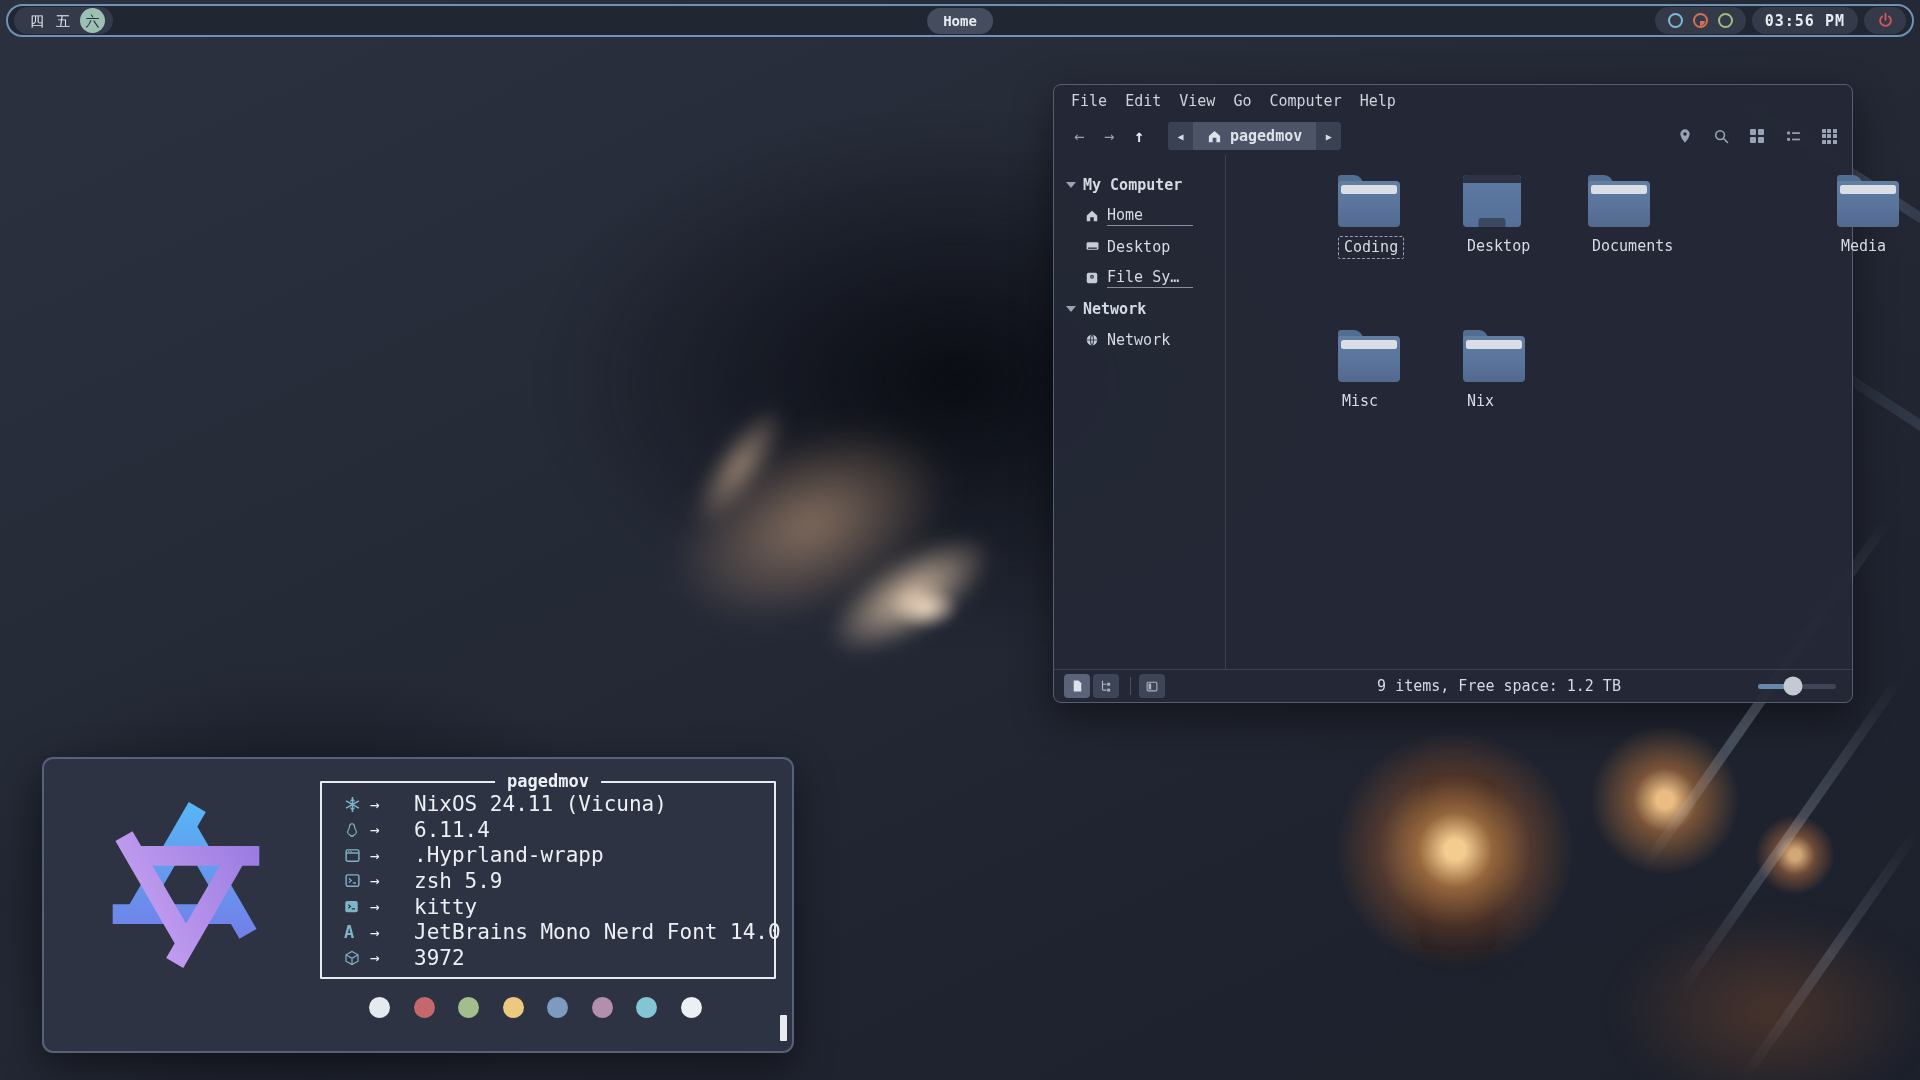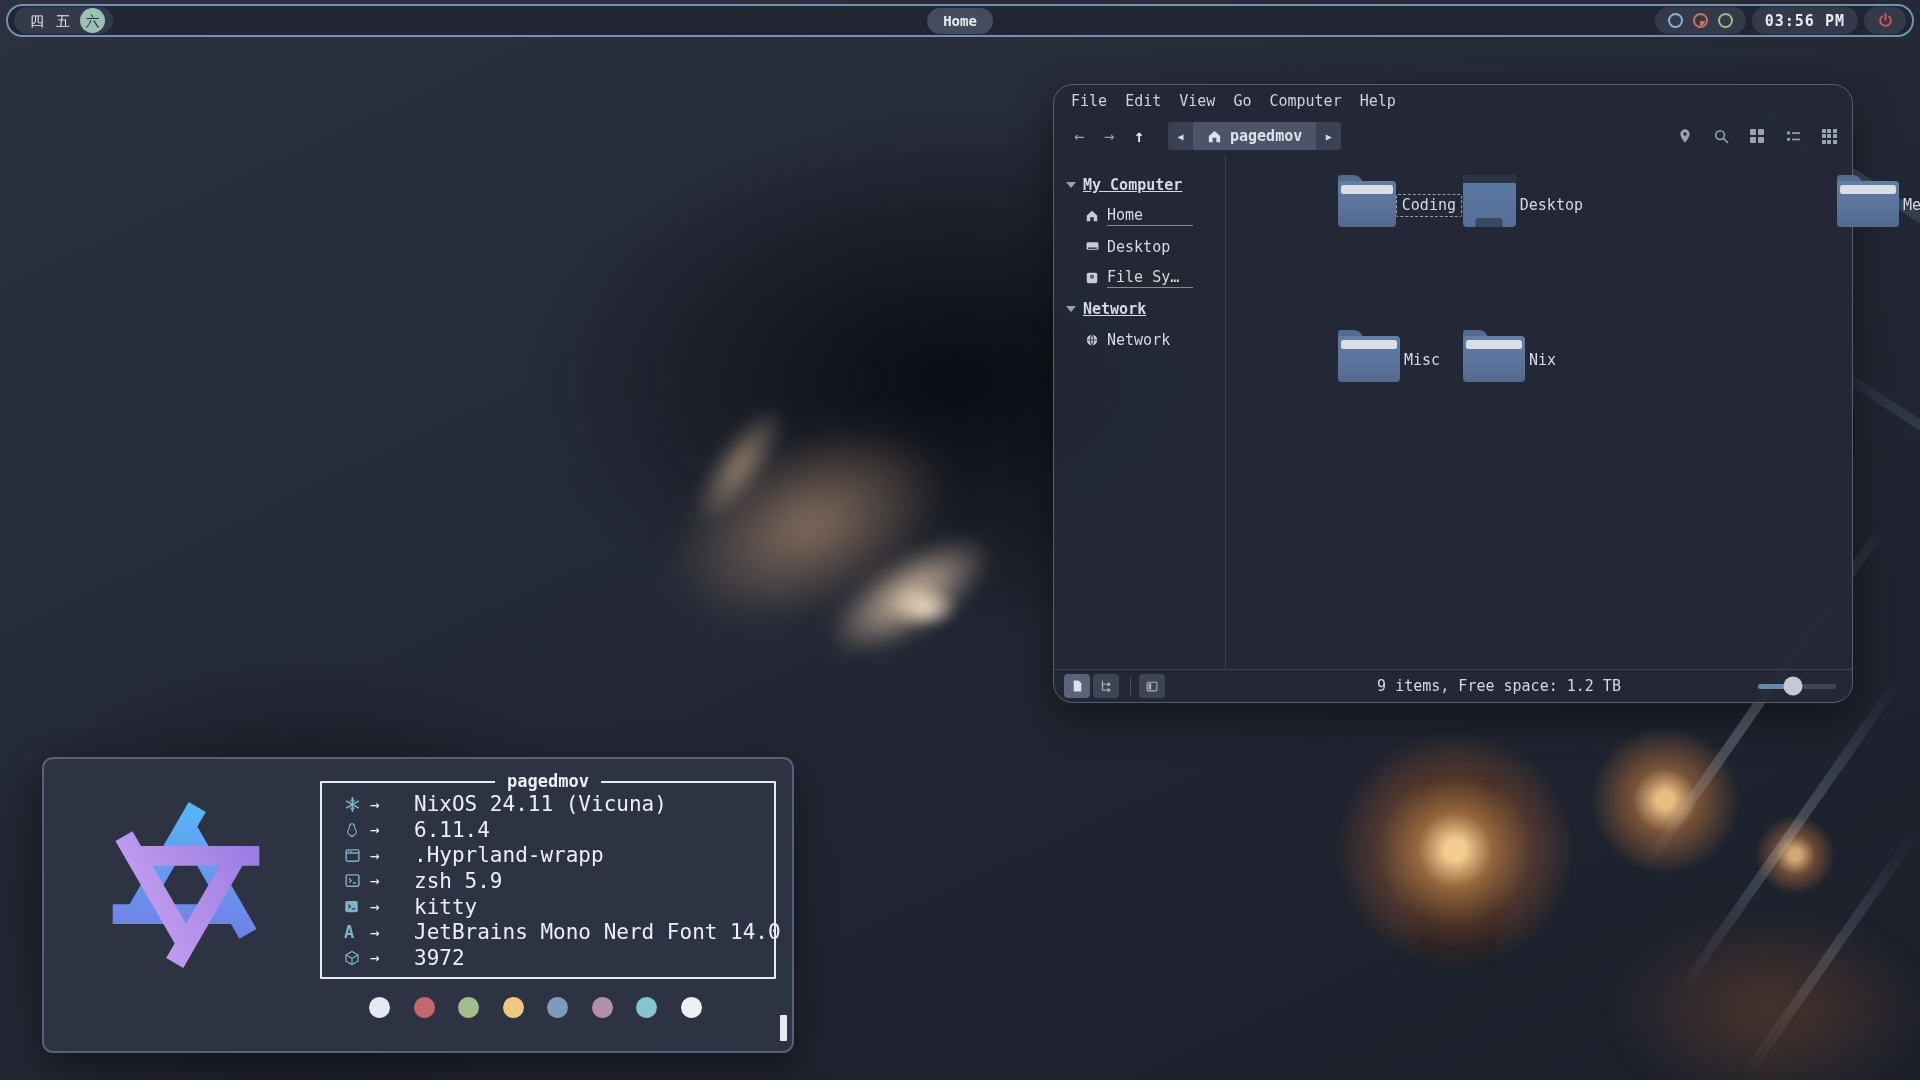--- a/index.html
+++ b/index.html
@@ -56,49 +56,49 @@
   .ring.blue { border-color:#7fb8d6; }
   .ring.green { border-color:#9fbc7e; }
   .ring.orange { border-color:#cf7257; }
   .ring.orange .pie { position:absolute; left:50%; top:50%; width:5px; height:5px; background:#cf7257; border-radius:0 0 100% 0; }
   .clock-pill { background:#343a4a; border-radius:14px; height:27px; display:flex; align-items:center; padding:0 13px;
     color:#e8ecf2; font-size:15px; font-weight:bold; letter-spacing:1px; }
   .power-pill { background:#343a4a; border-radius:14px; height:27px; width:42px; display:flex; align-items:center; justify-content:center; }
 
   
   .fm { position:absolute; left:1053px; top:84px; width:800px; height:619px; background:rgba(36,41,54,.96);
-    border:1px solid #565e72; border-radius:20px; box-shadow:0 14px 40px rgba(0,0,0,.45); z-index:20;
+    border:1px solid #565e72; border-radius:8px; box-shadow:0 14px 40px rgba(0,0,0,.45); z-index:20;
     display:flex; flex-direction:column; color:#ced3dd; }
   .fm-menubar { height:32px; display:flex; align-items:center; gap:0; padding:0 8px; font-size:15px; flex:none; }
   .fm-menubar .menu-item { padding:3px 9px; border-radius:3px; color:#ced3dd; }
   .fm-toolbar { height:38px; display:flex; align-items:center; padding:0 10px; flex:none; }
   .nav-btn { width:30px; height:28px; display:flex; align-items:center; justify-content:center;
     font-size:17px; color:#98a1b2; border-radius:4px; }
   .nav-btn.up { color:#e4e8f0; font-weight:bold; }
   .pathstrip { display:flex; align-items:stretch; height:28px; background:#3a4152; border-radius:3px; margin-left:14px; overflow:hidden; }
   .path-chev { width:25px; display:flex; align-items:center; justify-content:center; color:#d8dce4; font-size:10px; }
   .path-tab { background:#4d5468; display:flex; align-items:center; gap:8px; padding:0 14px; color:#dde1e9;
     font-size:15px; font-weight:bold; }
   .fm-tools-right { margin-left:auto; display:flex; align-items:center; gap:10px; }
   .tool-btn { width:26px; height:26px; display:flex; align-items:center; justify-content:center; color:#9aa3b4; border-radius:4px; }
   .grid2 { display:grid; grid-template-columns:6px 6px; grid-template-rows:6px 6px; gap:2px; }
   .grid2 i { background:#9aa3b4; border-radius:1px; }
   .grid3 { display:grid; grid-template-columns:4px 4px 4px; grid-template-rows:4px 4px 4px; gap:1.5px; }
   .grid3 i { background:#9aa3b4; border-radius:.5px; }
   .fm-body { flex:1; display:flex; min-height:0; }
   .fm-sidebar { width:172px; flex:none; border-right:1px solid #3a4254; padding:14px 0 0 12px; font-size:15px; }
   .side-row { display:flex; align-items:center; gap:7px; height:31px; color:#d6dae3; }
-  .side-row.header { font-weight:bold;text-decoration:underline; }
+  .side-row.header { font-weight:bold; }
   .side-row.child { padding-left:18px; }
   .tri { width:0; height:0; border-left:5px solid transparent; border-right:5px solid transparent; border-top:6px solid #9aa3b4; }
   .side-icon { width:16px; height:16px; flex:none; color:#c6ccd8; display:flex; align-items:center; justify-content:center; }
   .side-label.underlined { border-bottom:1px solid #848d9f; padding-bottom:1px; min-width:86px; }
 
   .fm-files { flex:1; position:relative; }
-  .file-cell { position:absolute; width:124px; display:flex; align-items:center; }
+  .file-cell { position:absolute; width:124px; display:flex; flex-direction:column; align-items:flex-start; }
   .file-label { margin-top:9px; font-size:15px; color:#d6dae3; text-align:center; line-height:1.4; padding:0 4px; }
   .file-label.focused { border:1px dashed #98a1b2; border-radius:2px; padding:0 5px; }
   .icon-folder { position:relative; width:62px; height:52px; }
   .icon-folder .tab { position:absolute; top:0; left:0; width:25px; height:13px; background:#516d90; border-radius:3px 9px 0 0; }
   .icon-folder .fbody { position:absolute; top:6px; left:0; right:0; bottom:0;
     background:linear-gradient(180deg,#617ea3 0%,#5a749c 55%,#53698e 100%); border-radius:3px 4px 4px 4px; }
   .icon-folder .band { position:absolute; top:10px; left:3px; right:3px; height:9px; background:#dbdfe5; border-radius:2.5px; }
   .icon-desktop { position:relative; width:58px; height:52px; background:linear-gradient(180deg,#5d7aa1,#54709a); border-radius:4px; }
   .icon-desktop .bar { position:absolute; top:0; left:0; right:0; height:8px; background:#2c3345; border-radius:4px 4px 0 0; }
   .icon-desktop .dock { position:absolute; bottom:0; left:50%; transform:translateX(-50%); width:27px; height:9px;
@@ -321,20 +321,28 @@
             <span class="band"></span>
           </span>
         <span class="file-label focused">Coding</span>
       </div>
       <div class="file-cell" style="left:237px; top:20px;">
         <span class="icon-desktop">
             <span class="bar"></span>
             <span class="dock"></span>
           </span>
         <span class="file-label">Desktop</span>
+      </div>
+      <div class="file-cell" style="left:362px; top:20px;">
+        <span class="icon-folder">
+            <span class="tab"></span>
+            <span class="fbody"></span>
+            <span class="band"></span>
+          </span>
+        <span class="file-label">Documents</span>
       </div>
       <div class="file-cell" style="left:611px; top:20px;">
         <span class="icon-folder">
             <span class="tab"></span>
             <span class="fbody"></span>
             <span class="band"></span>
           </span>
         <span class="file-label">Media</span>
       </div>
 

